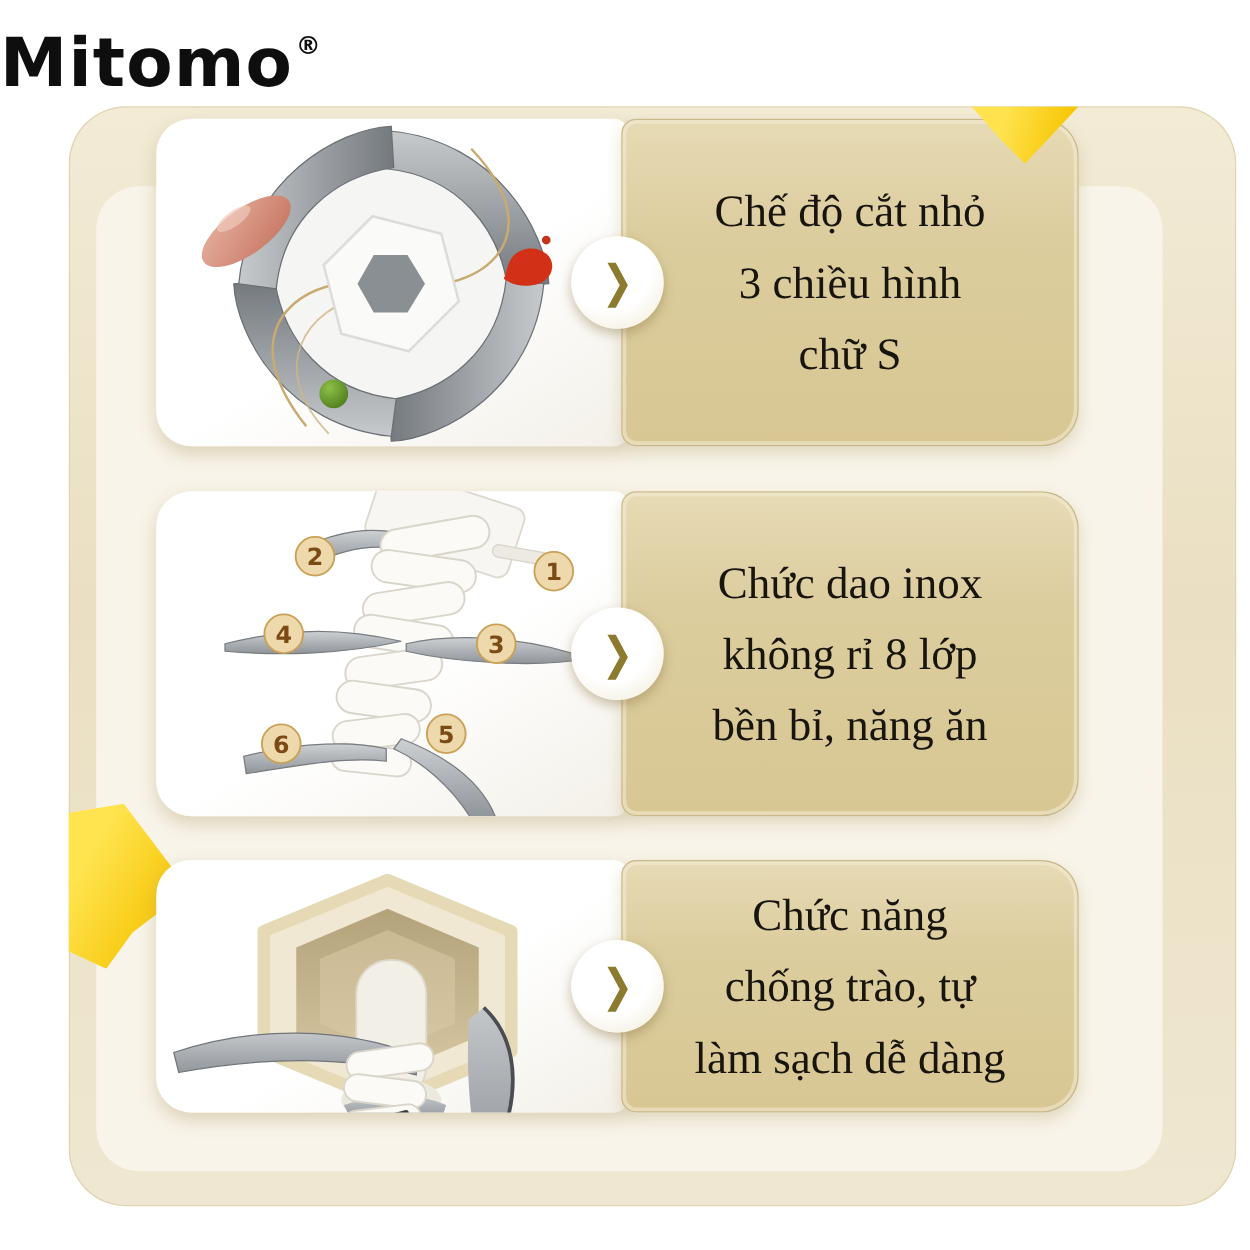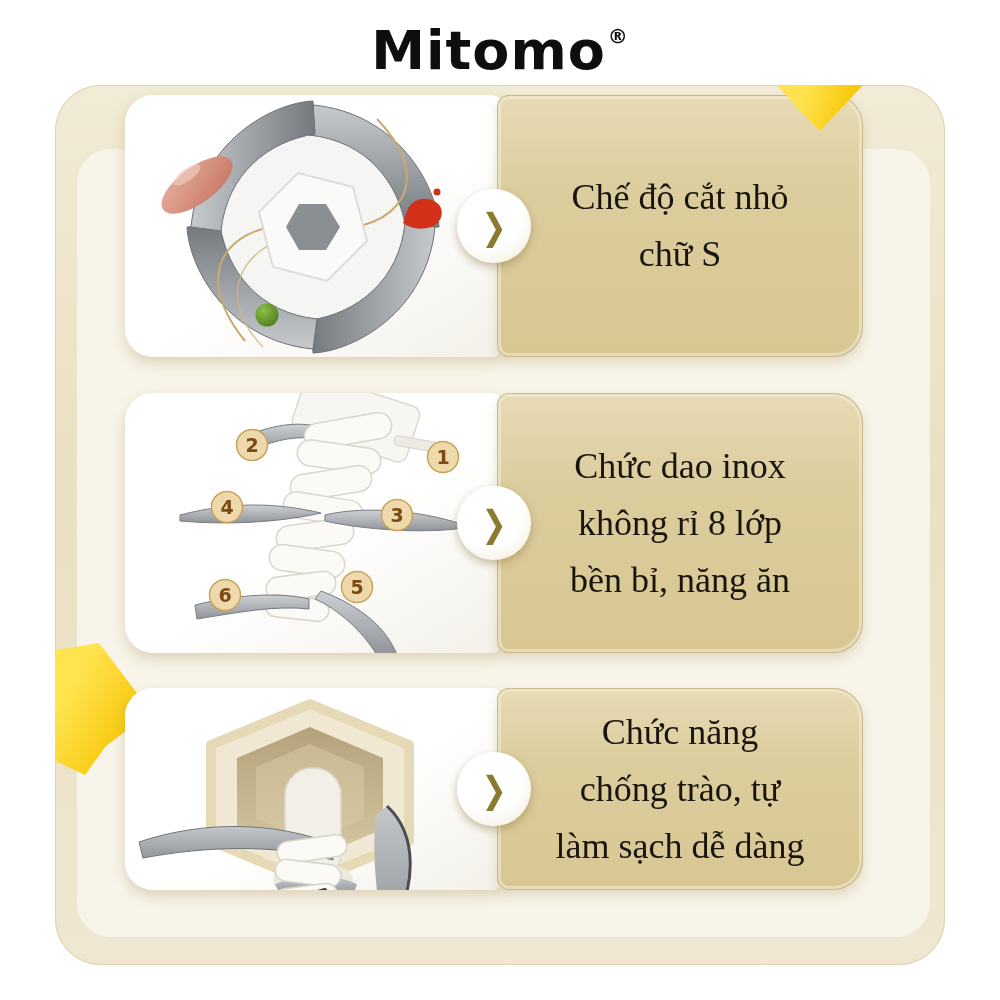--- a/index.html
+++ b/index.html
@@ -1,29 +1,29 @@
 <!DOCTYPE html>
 <html><head>
 <meta charset="utf-8">
 <style>
   html,body{margin:0;padding:0;}
   body{width:1000px;height:1000px;background:#ffffff;font-family:"Liberation Serif",serif;}
   .stage{position:relative;width:1000px;height:1000px;overflow:hidden;background:#fff;}
 
   
-  .logo{position:absolute;top:0;left:0;width:100%;text-align:center;
+  .logo{position:absolute;top:0;left:0;width:100%;
         font-family:"DejaVu Sans",sans-serif;font-weight:800;font-size:54px;
         color:#0e0e0e;letter-spacing:1px;line-height:72px;}
   .logo .reg{font-size:20px;font-weight:700;vertical-align:26px;margin-left:2px;}
 
   
   .container{position:absolute;left:55px;top:85px;width:890px;height:880px;
              border-radius:46px;overflow:hidden;
              background:linear-gradient(180deg,#f2ebd6 0%,#eadfc2 45%,#efe7d1 100%);
-             box-shadow:inset 0 0 0 1px #e0d3b2;}
+             box-shadow:inset 0 0 0 1px #e0d3b2;padding-left:44px;}
   .inset{position:absolute;left:22px;top:64px;width:853px;height:788px;
          border-radius:34px;background:#f8f4e9;}
 
   
   .wedge{position:absolute;}
   .wedge-top{left:722px;top:0;width:86px;height:46px;z-index:4;
              background:linear-gradient(105deg,#ffe24d 30%,#f7c604 85%);
              clip-path:polygon(0 0,100% 0,74% 52%,50% 100%,26% 55%);}
   .wedge-left{left:-4px;top:558px;width:100px;height:132px;z-index:1;
               background:linear-gradient(120deg,#ffe34f 25%,#f6c504 80%);
@@ -104,20 +104,21 @@
           <ellipse cx="72" cy="90" rx="42" ry="18" transform="rotate(-36 72 90)" fill="url(#meatG)"></ellipse>
           <ellipse cx="62" cy="80" rx="16" ry="6" transform="rotate(-36 62 80)" fill="#f0c9bc" opacity=".7"></ellipse>
           <path d="M282 116 c4 -12 20 -16 30 -8 c8 6 6 20 -6 24 c-10 3 -20 2 -28 -4 c2 -4 2 -8 4 -12 z" fill="#d23017"></path>
           <circle cx="312" cy="97" r="3.5" fill="#c5331b"></circle>
           <circle cx="142" cy="220" r="11.5" fill="url(#peaG)"></circle>
         </svg>
       </div>
       <div class="text-panel">
         <div class="feature-text">
           <span class="tl">Chế độ cắt nhỏ</span>
+          <span class="tl">3 chiều hình</span>
           <span class="tl">chữ S</span>
         </div>
       </div>
       <div class="chev-btn">
         <span class="glyph">❯</span>
       </div>
     </div>
 
     <div class="row row-2">
       <div class="img-panel">

